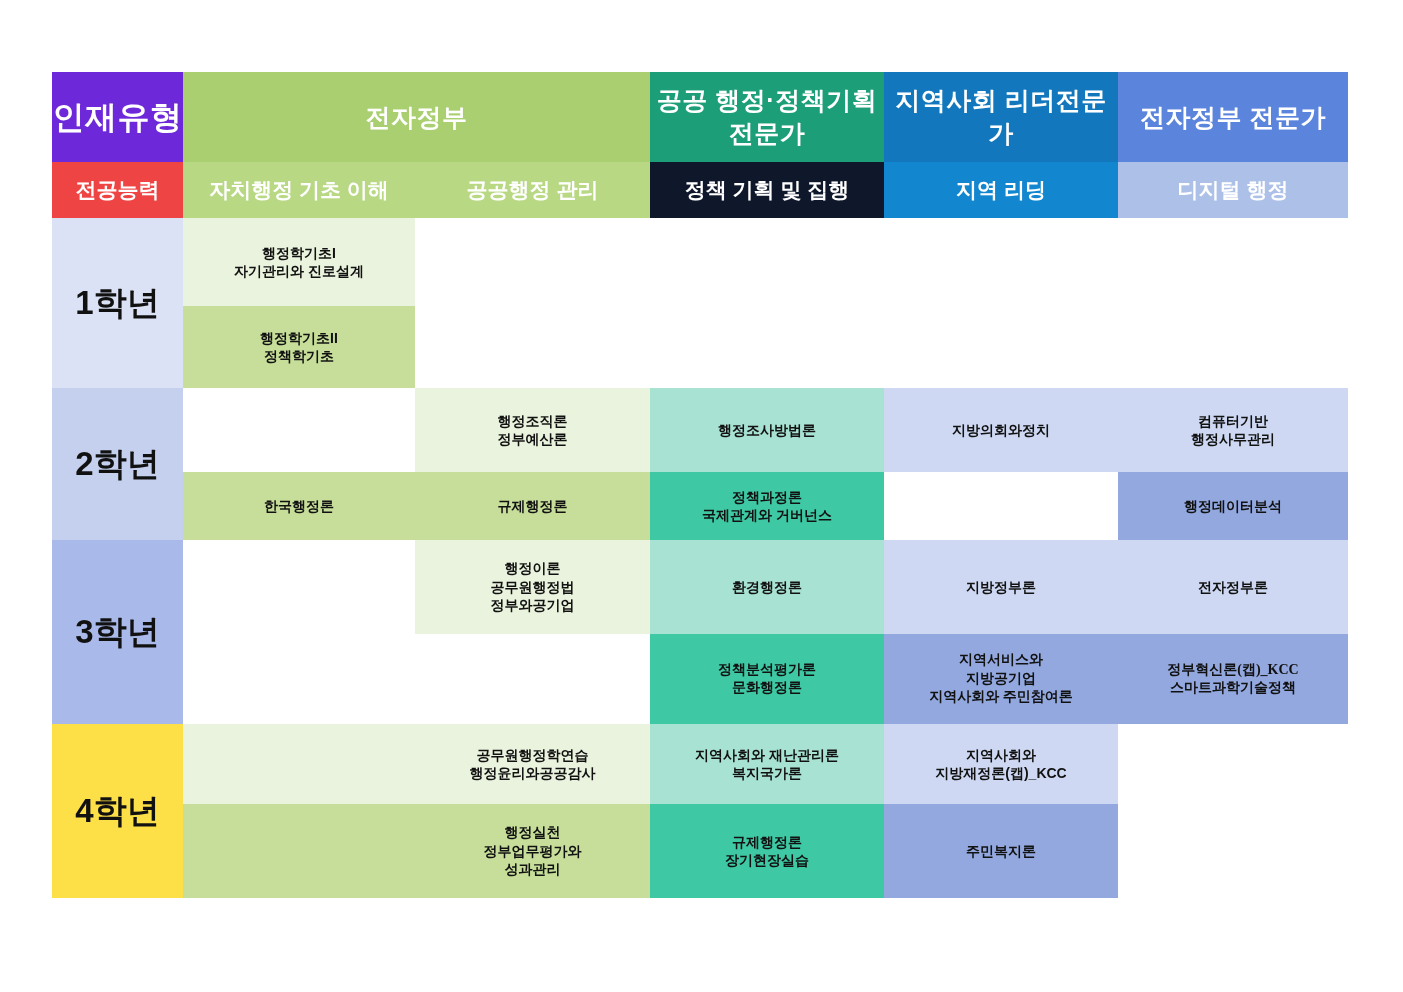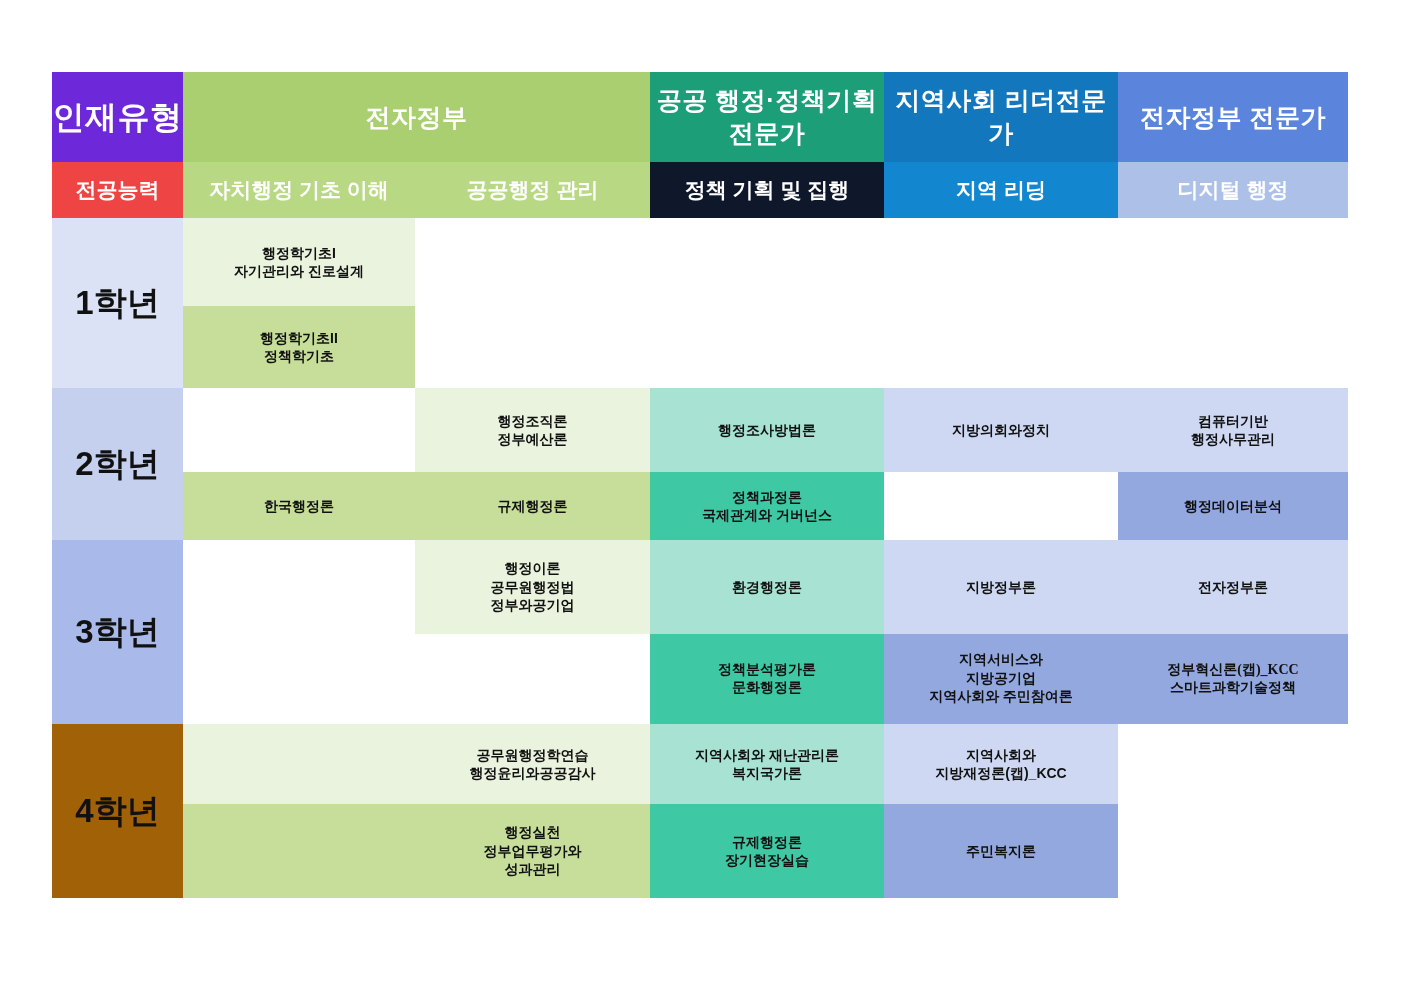--- a/index.html
+++ b/index.html
@@ -59,21 +59,21 @@
 
   
   .year {
     font-weight: bold;
     font-size: 33px;
     color: #111111;
   }
   .year-1 { background: #dbe2f5; }
   .year-2 { background: #c4d0ee; }
   .year-3 { background: #a9baea; }
-  .year-4 { background: #a16207; }
+  .year-4 { background: #fde047; }
 
   
   .c-empty      { background: #ffffff; }
   .c-green-lt   { background: #eaf3dd; }
   .c-green-md   { background: #c6de99; }
   .c-teal-lt    { background: #a8e2d2; }
   .c-teal-md    { background: #3ec8a4; }
   .c-blue-lt    { background: #ced8f2; }
   .c-blue-md    { background: #92a8df; }
 

